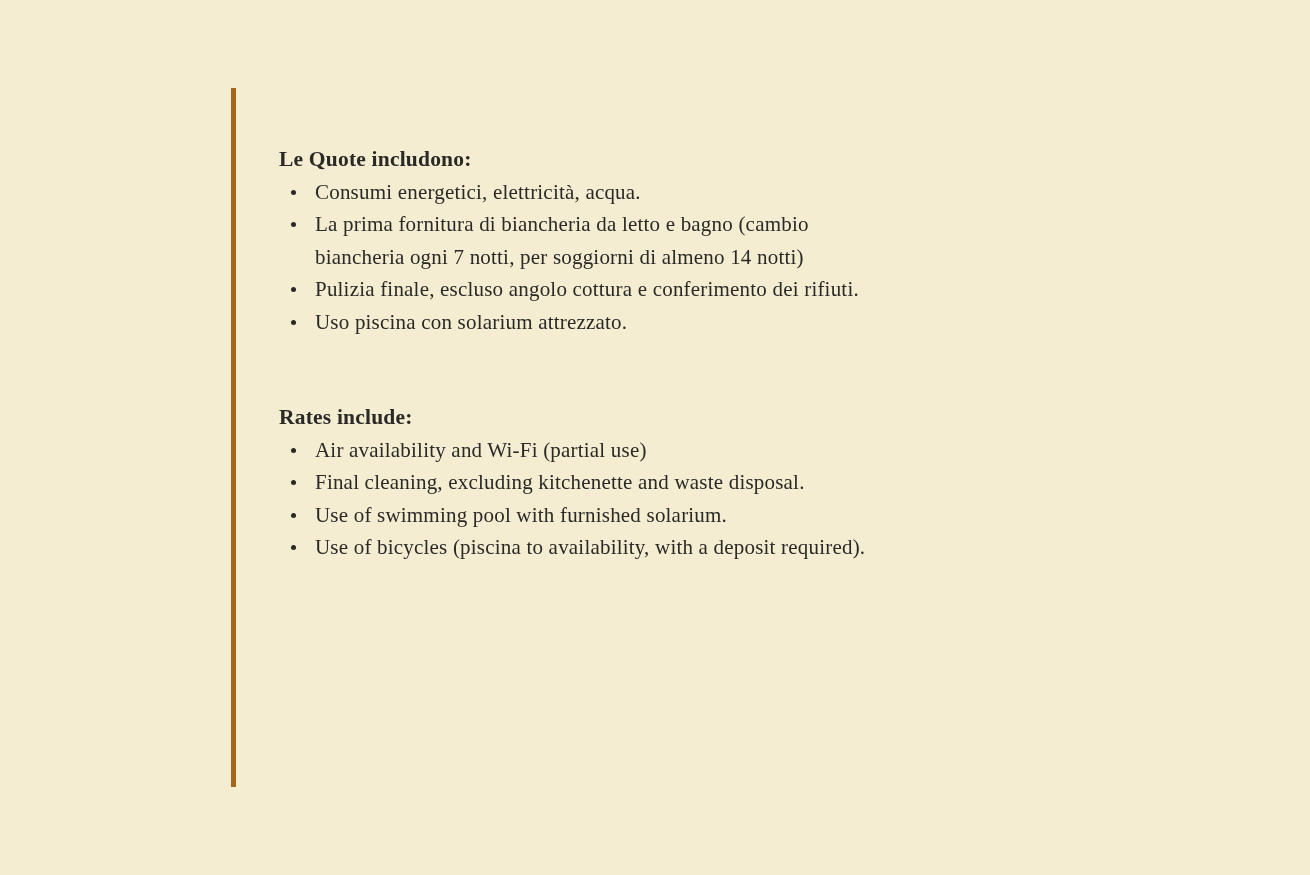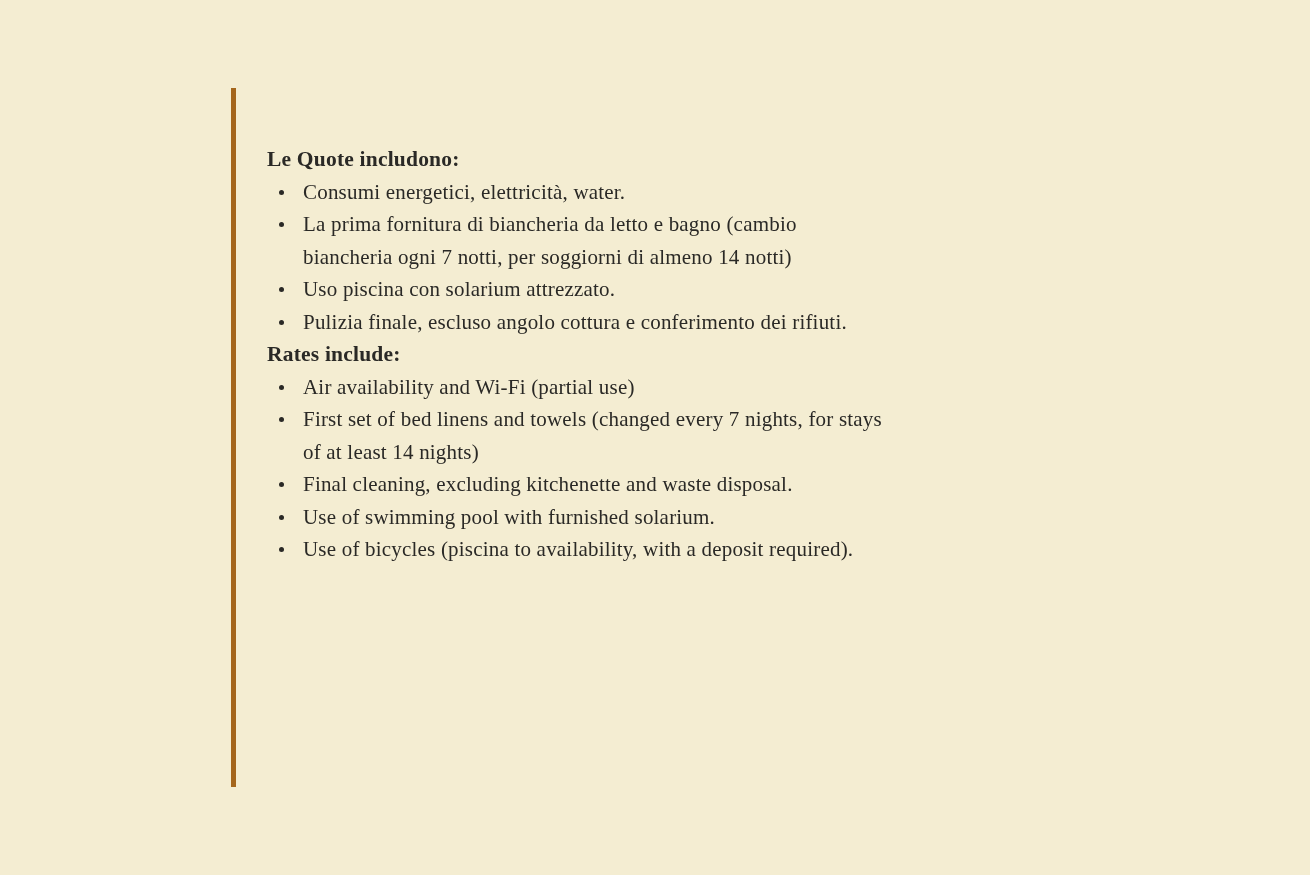--- a/index.html
+++ b/index.html
@@ -24,25 +24,26 @@
   .accent-line {
     position: absolute;
     left: 231px;
     top: 88px;
     width: 5px;
     height: 699px;
     background: #a4661c;
   }
   .content {
     position: absolute;
-    left: 267px;
+    left: 279px;
     top: 143px;
     width: 800px;
   }
   .section + .section {
+    margin-top: 63px;
   }
   .section-heading {
     font-size: 21.5px;
     font-weight: bold;
     line-height: 32.5px;
     margin: 0;
     letter-spacing: 0.2px;
   }
   ul.bullet-list {
     list-style: none;
@@ -73,34 +74,32 @@
 
 <div class="page">
 
   <div class="accent-line"></div>
 
   <div class="content">
 
     <div class="section">
       <h2 class="section-heading">Le Quote includono:</h2>
       <ul class="bullet-list">
-        <li>Consumi energetici, elettricità, water.</li>
+        <li>Consumi energetici, elettricità, acqua.</li>
         <li>La prima fornitura di biancheria da letto e bagno (cambio
 biancheria ogni 7 notti, per soggiorni di almeno 14 notti)</li>
+        <li>Pulizia finale, escluso angolo cottura e conferimento dei rifiuti.</li>
         <li>Uso piscina con solarium attrezzato.</li>
-        <li>Pulizia finale, escluso angolo cottura e conferimento dei rifiuti.</li>
       </ul>
     </div>
 
     <div class="section">
       <h2 class="section-heading">Rates include:</h2>
       <ul class="bullet-list">
         <li>Air availability and Wi-Fi (partial use)</li>
-        <li>First set of bed linens and towels (changed every 7 nights, for stays
-of at least 14 nights)</li>
         <li>Final cleaning, excluding kitchenette and waste disposal.</li>
         <li>Use of swimming pool with furnished solarium.</li>
         <li>Use of bicycles (piscina to availability, with a deposit required).</li>
       </ul>
     </div>
 
   </div>
 </div>
 
 </body></html>

